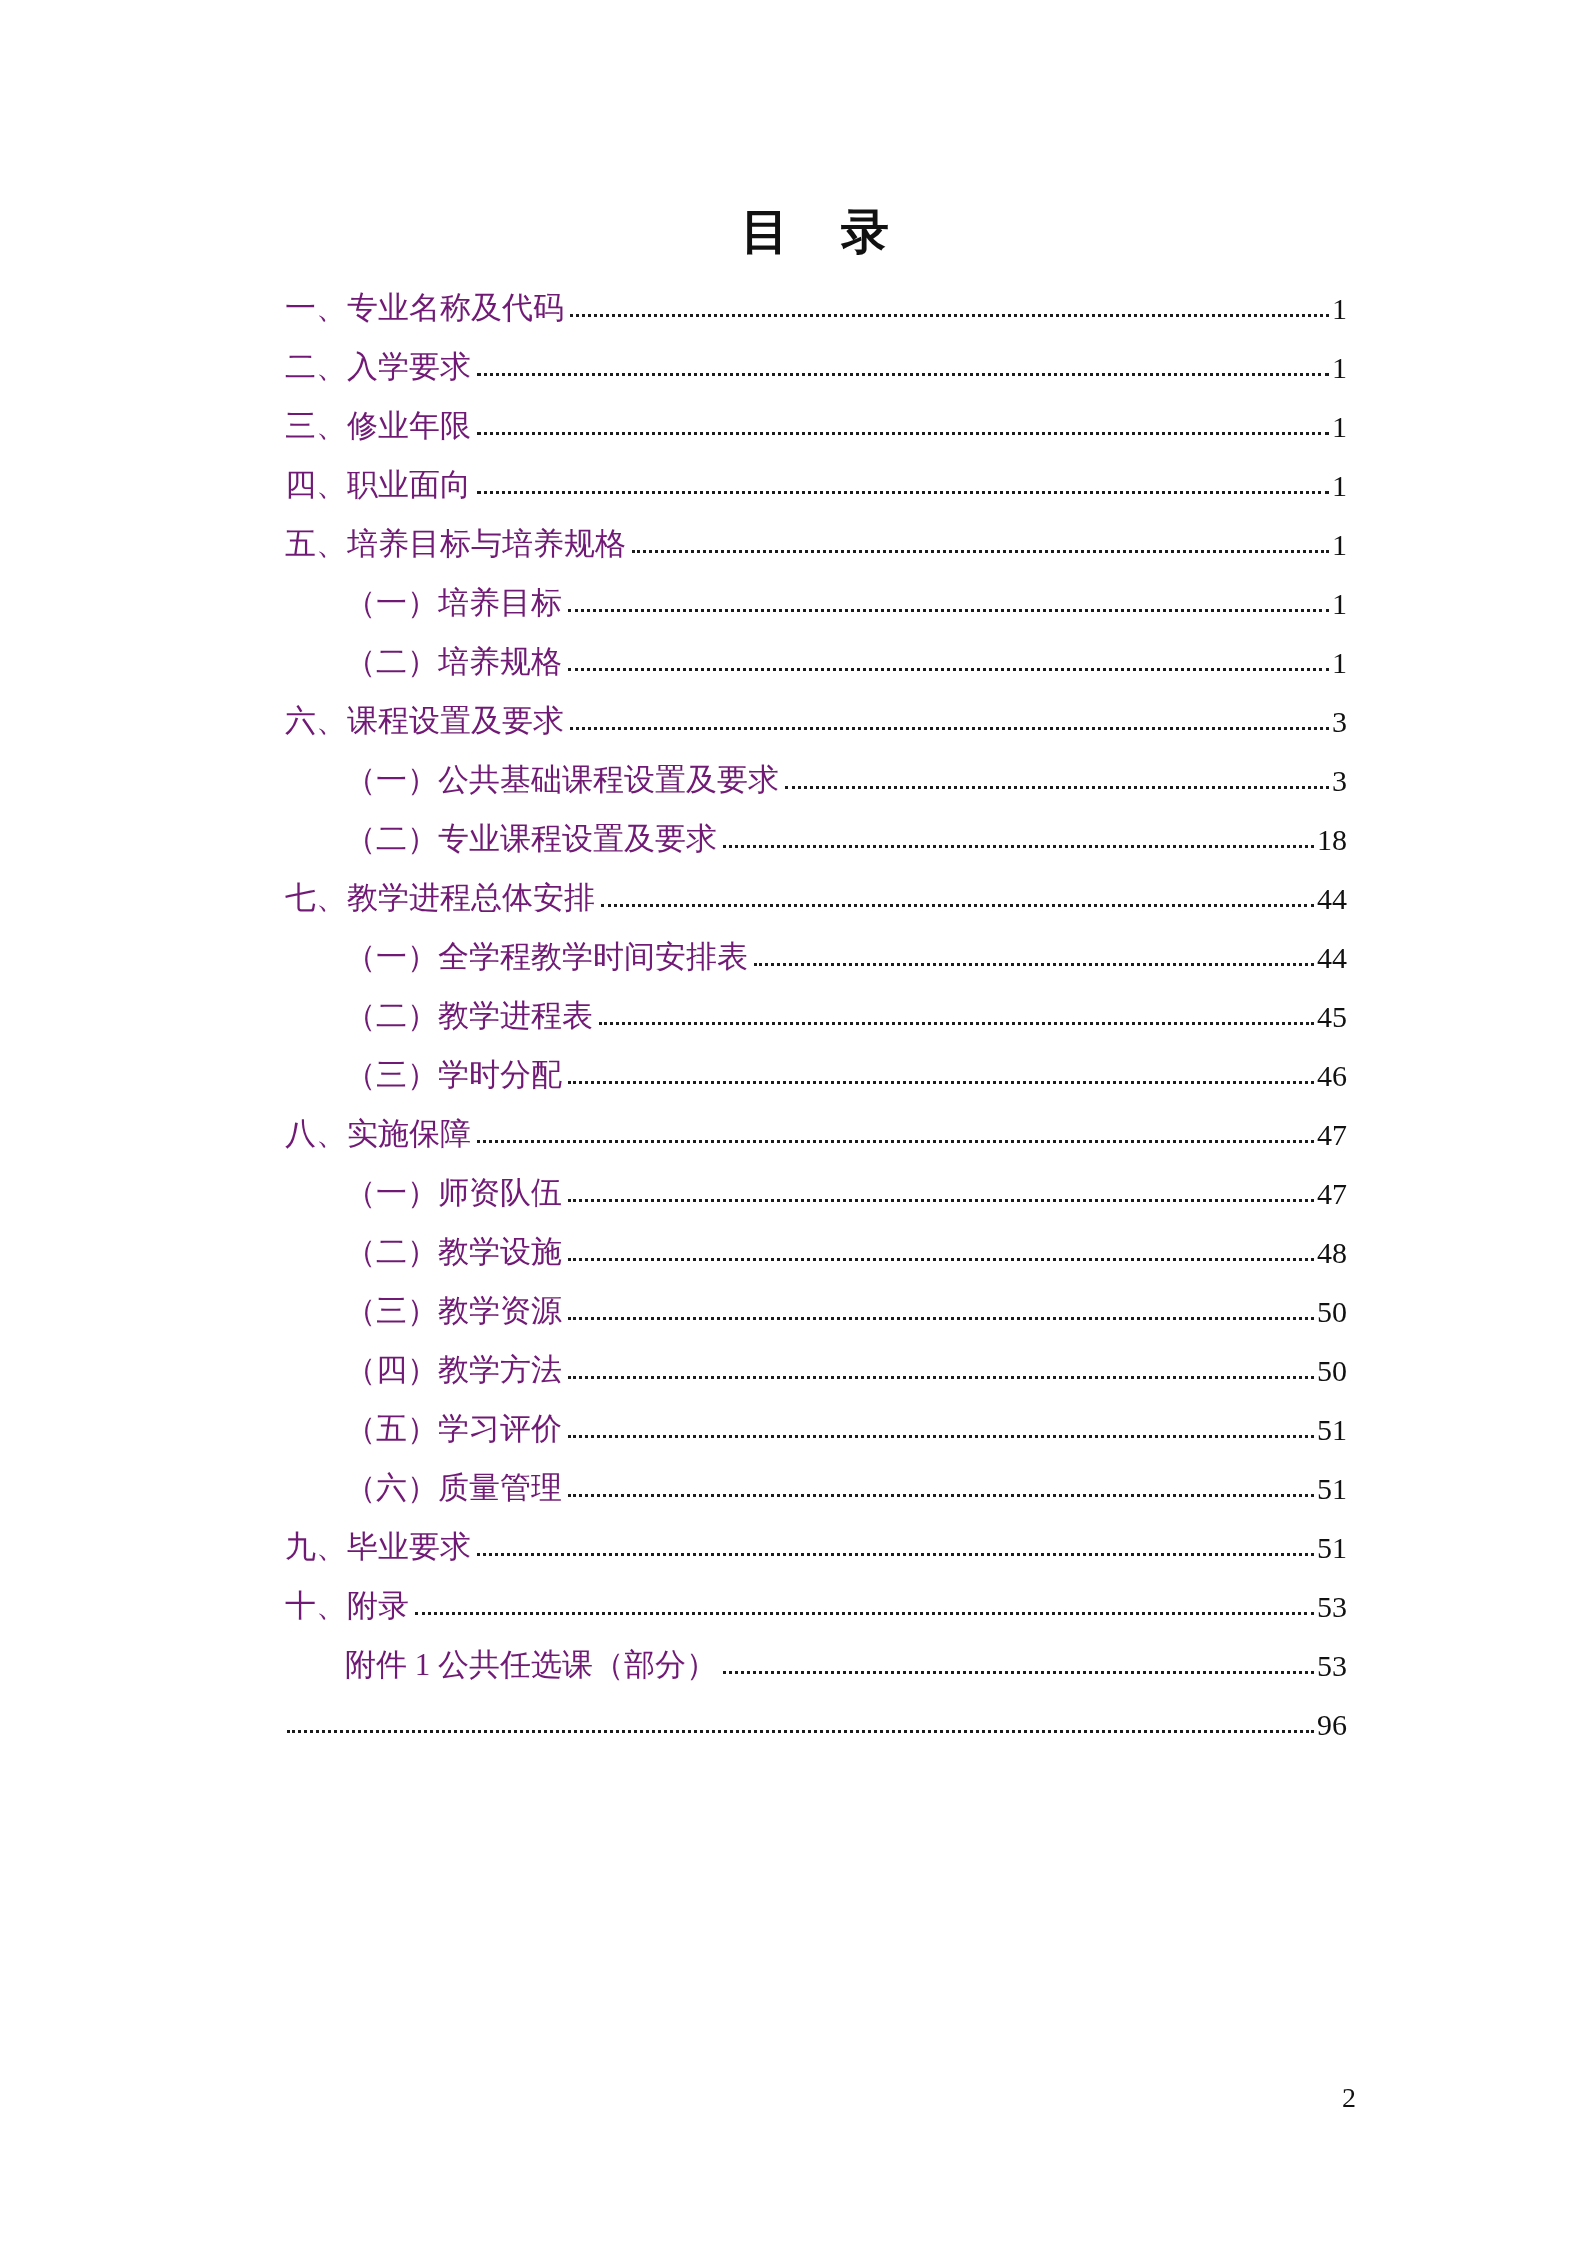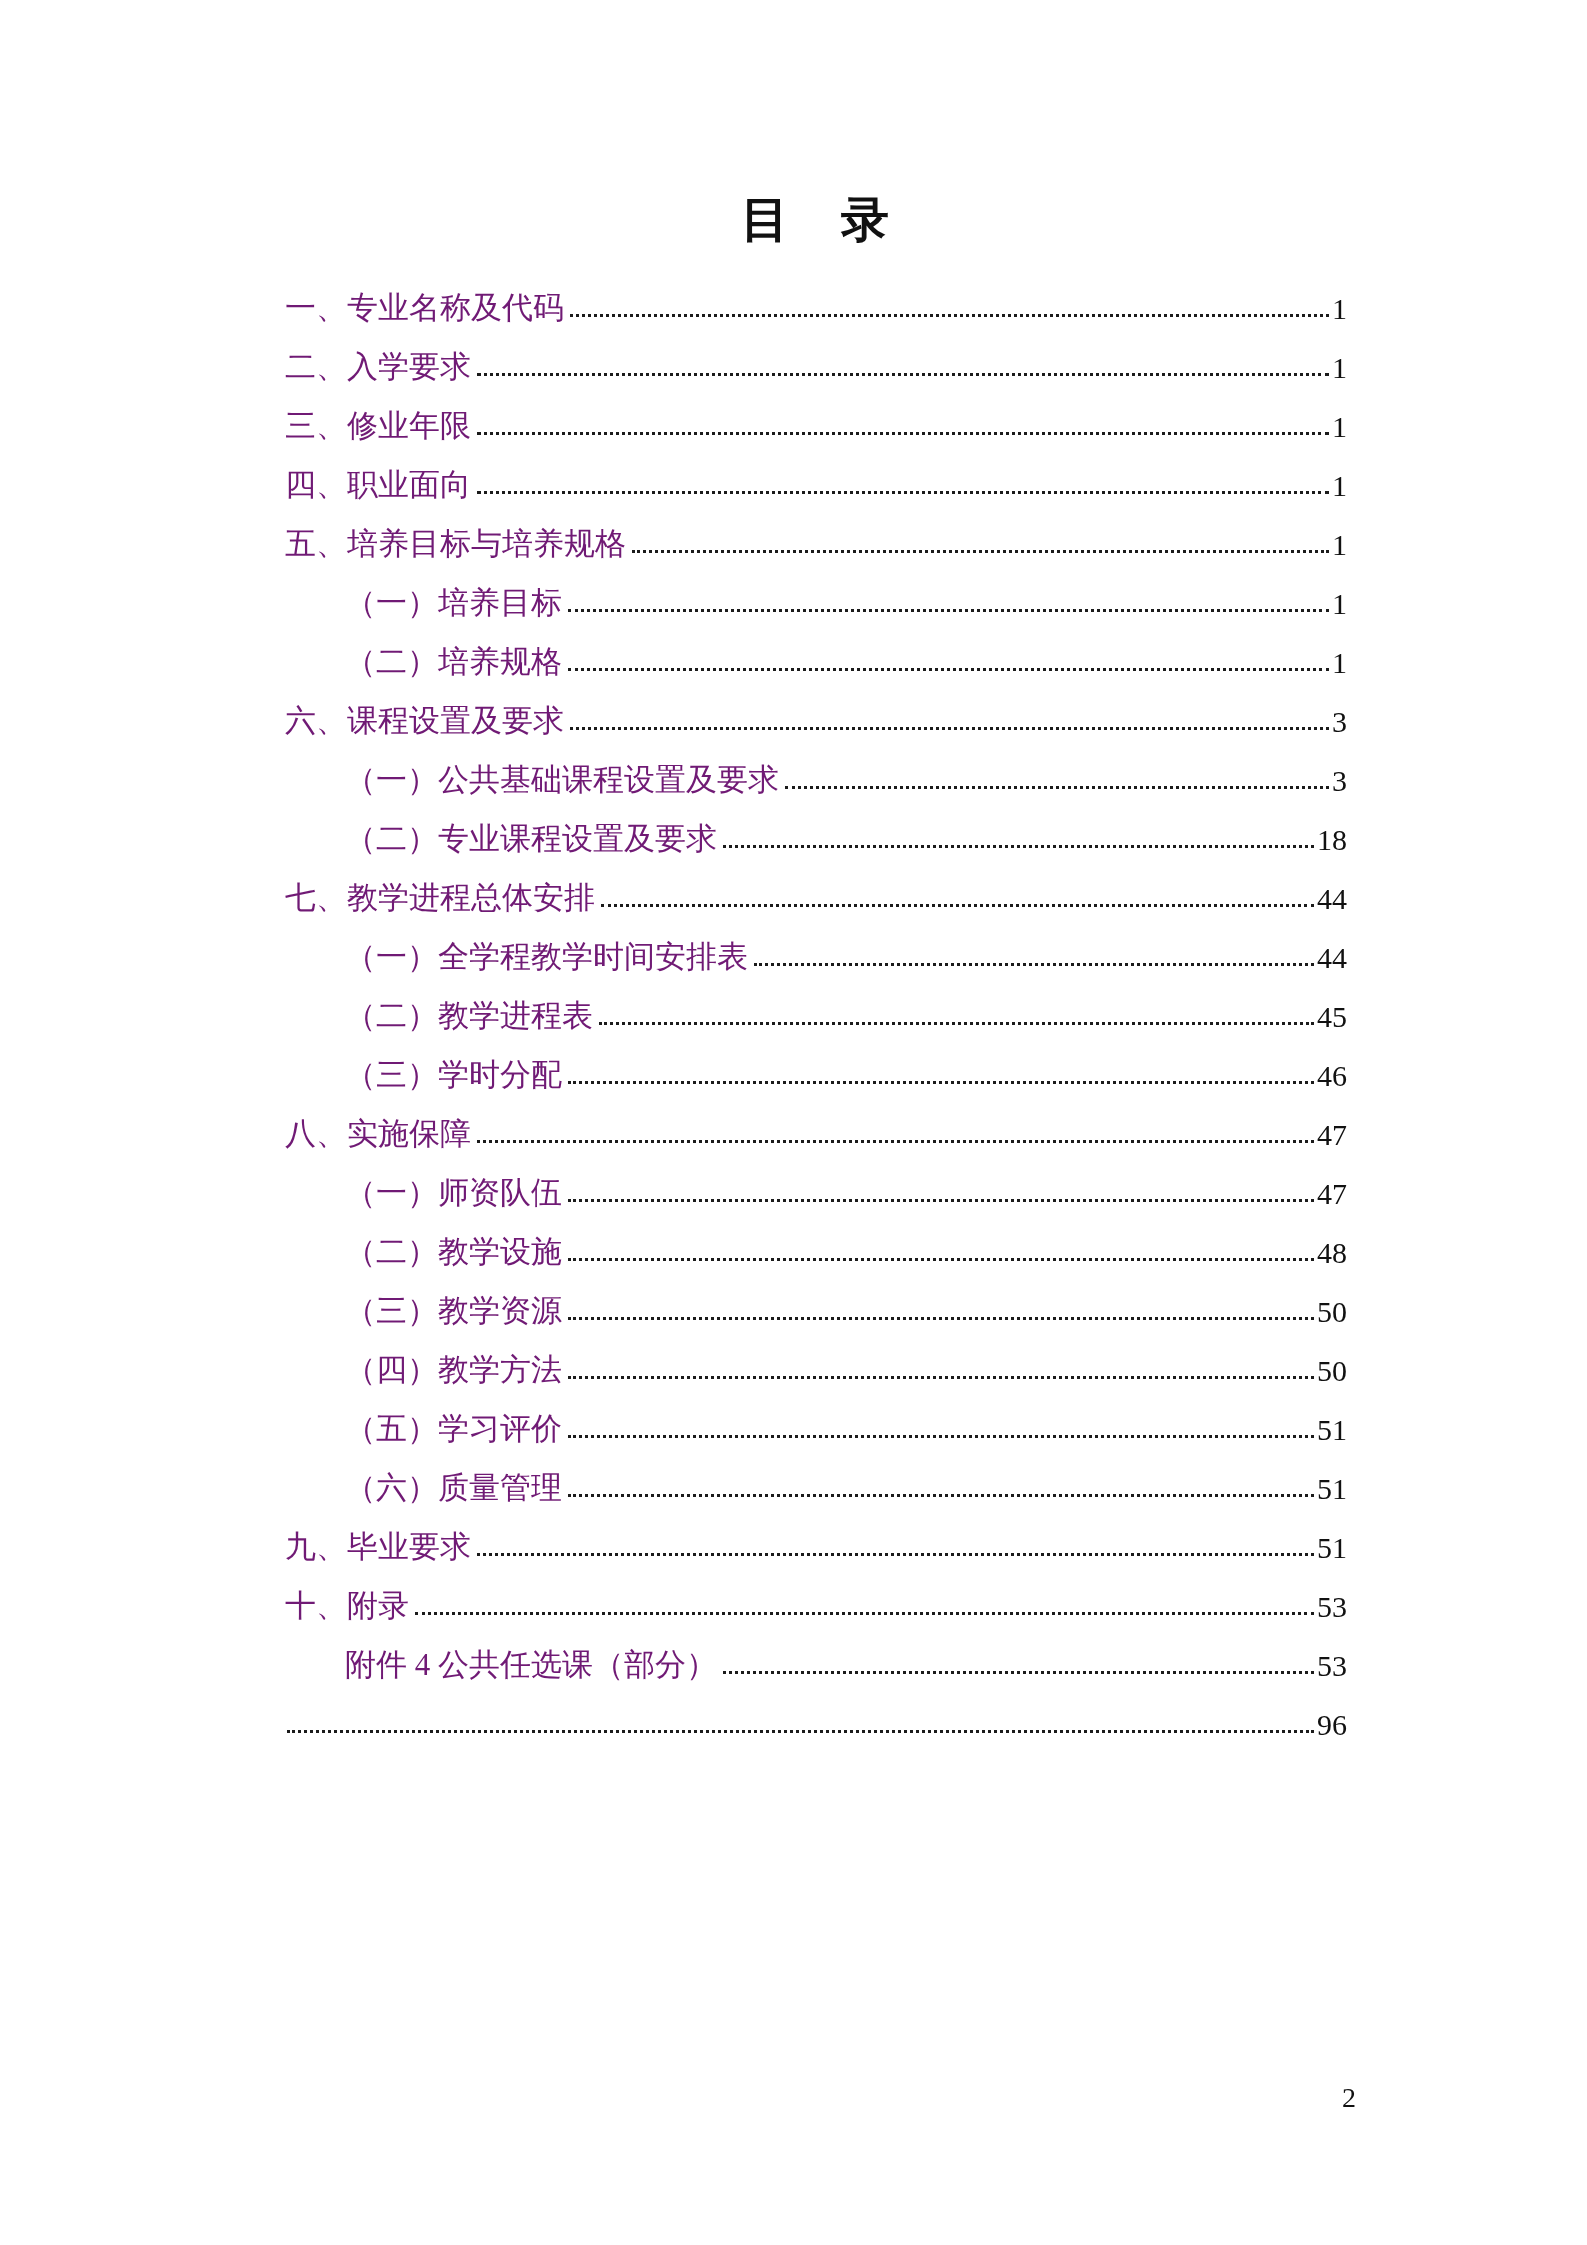--- a/index.html
+++ b/index.html
@@ -11,21 +11,21 @@
     position: relative;
     width: 1587px;
     height: 2245px;
     background: #ffffff;
     overflow: hidden;
     color: #1a1a1a;
     font-family: "Liberation Serif", "DejaVu Serif", serif;
   }
   .toc-title {
     position: absolute;
-    top: 188px;
+    top: 200px;
     left: 285px;
     width: 1062px;
     margin: 0;
     text-align: center;
     font-family: "Liberation Sans", "DejaVu Sans", sans-serif;
     font-weight: 700;
     font-size: 48px;
     letter-spacing: 2px;
     color: #111111;
     white-space: pre;
@@ -213,21 +213,21 @@
     <span class="toc-page">51</span>
   </div>
 
   <div class="toc-row level-1">
     <span class="toc-label">十、附录</span>
     <span class="toc-leader"></span>
     <span class="toc-page">53</span>
   </div>
 
   <div class="toc-row level-2">
-    <span class="toc-label">附件 4 公共任选课（部分）</span>
+    <span class="toc-label">附件 1 公共任选课（部分）</span>
     <span class="toc-leader"></span>
     <span class="toc-page">53</span>
   </div>
 
 
   <div class="toc-row level-2">
     <span class="toc-leader"></span>
     <span class="toc-page">96</span>
   </div>
 </div>

